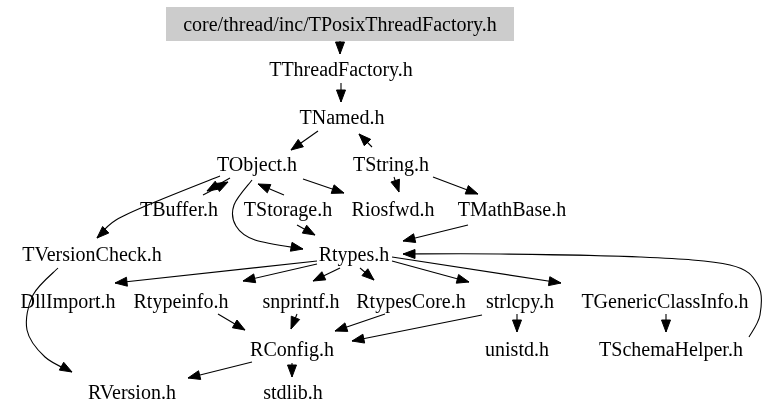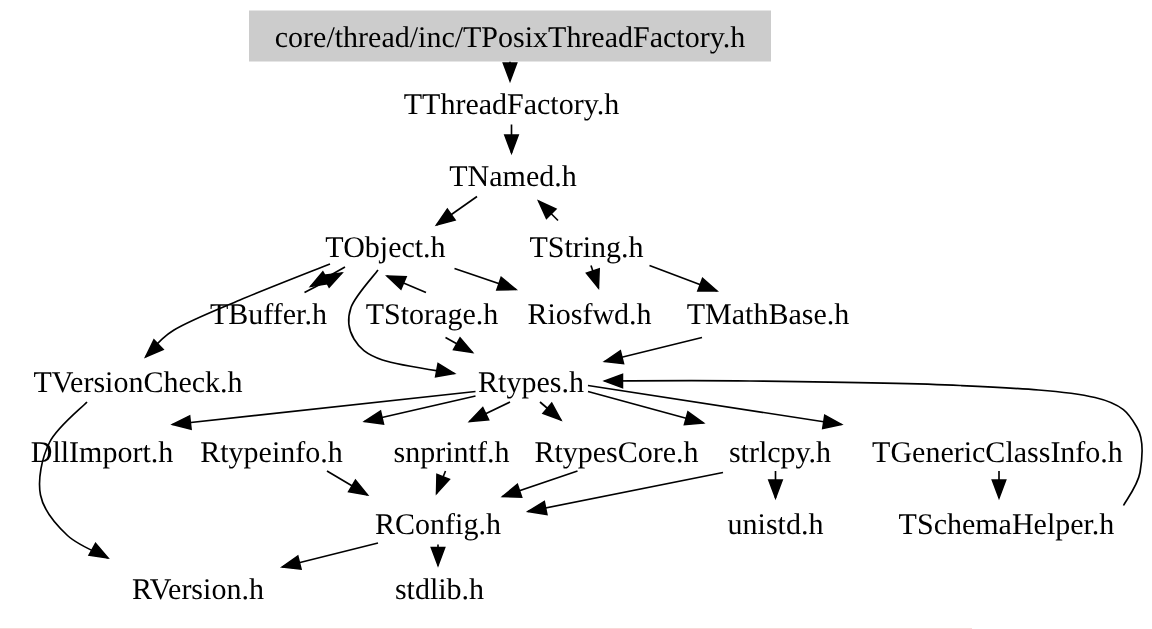--- a/index.html
+++ b/index.html
@@ -1,20 +1,20 @@
 <!DOCTYPE html>
 <html><head>
 <meta charset="utf-8">
 <style>
   html, body { margin: 0; padding: 0; background: #ffffff; }
   #canvas {
     position: relative;
     width: 648px;
     height: 419px;
-    background: #ef4444;
+    background: #a16207;
     font-family: "Liberation Serif", "DejaVu Serif", serif;
   }
   svg { display: block; }
   text.node-label {
     font-family: "Liberation Serif", "DejaVu Serif", serif;
     fill: #000000;
     cursor: pointer;
   }
   path.edge-line { fill: none; stroke: #000000; stroke-width: 1.1; }
   polygon.edge-arrowhead { fill: #000000; stroke: #000000; }

